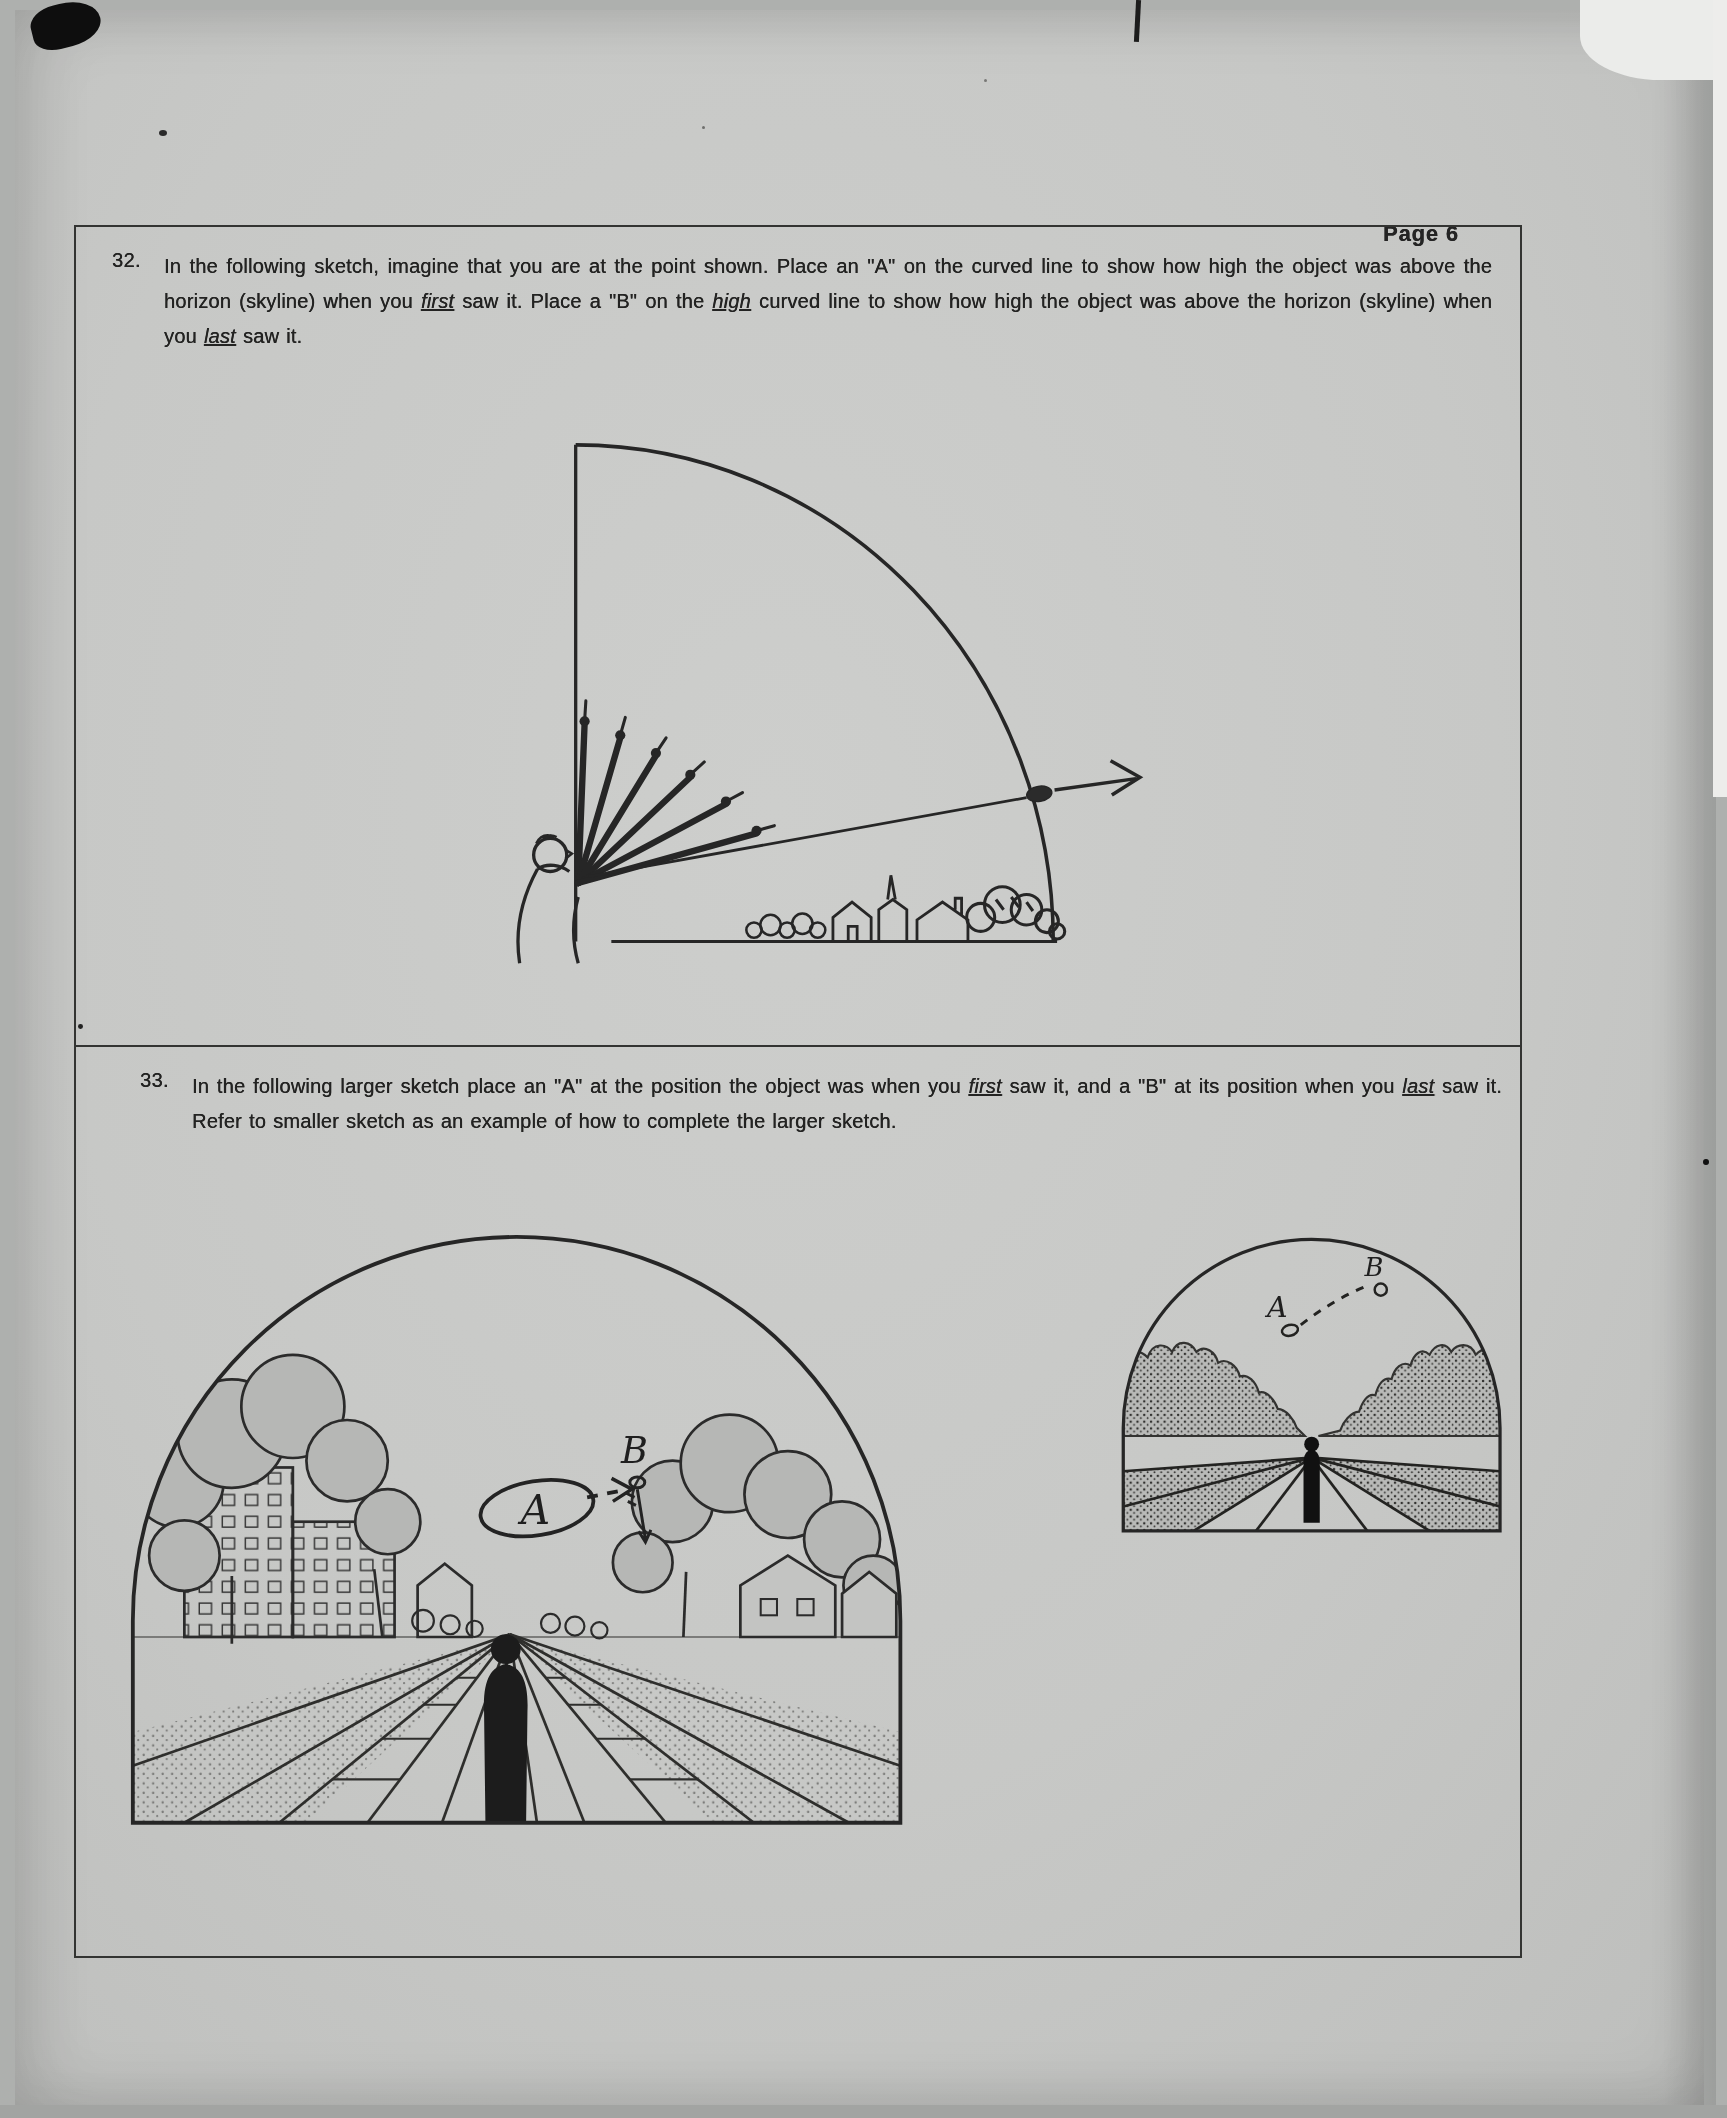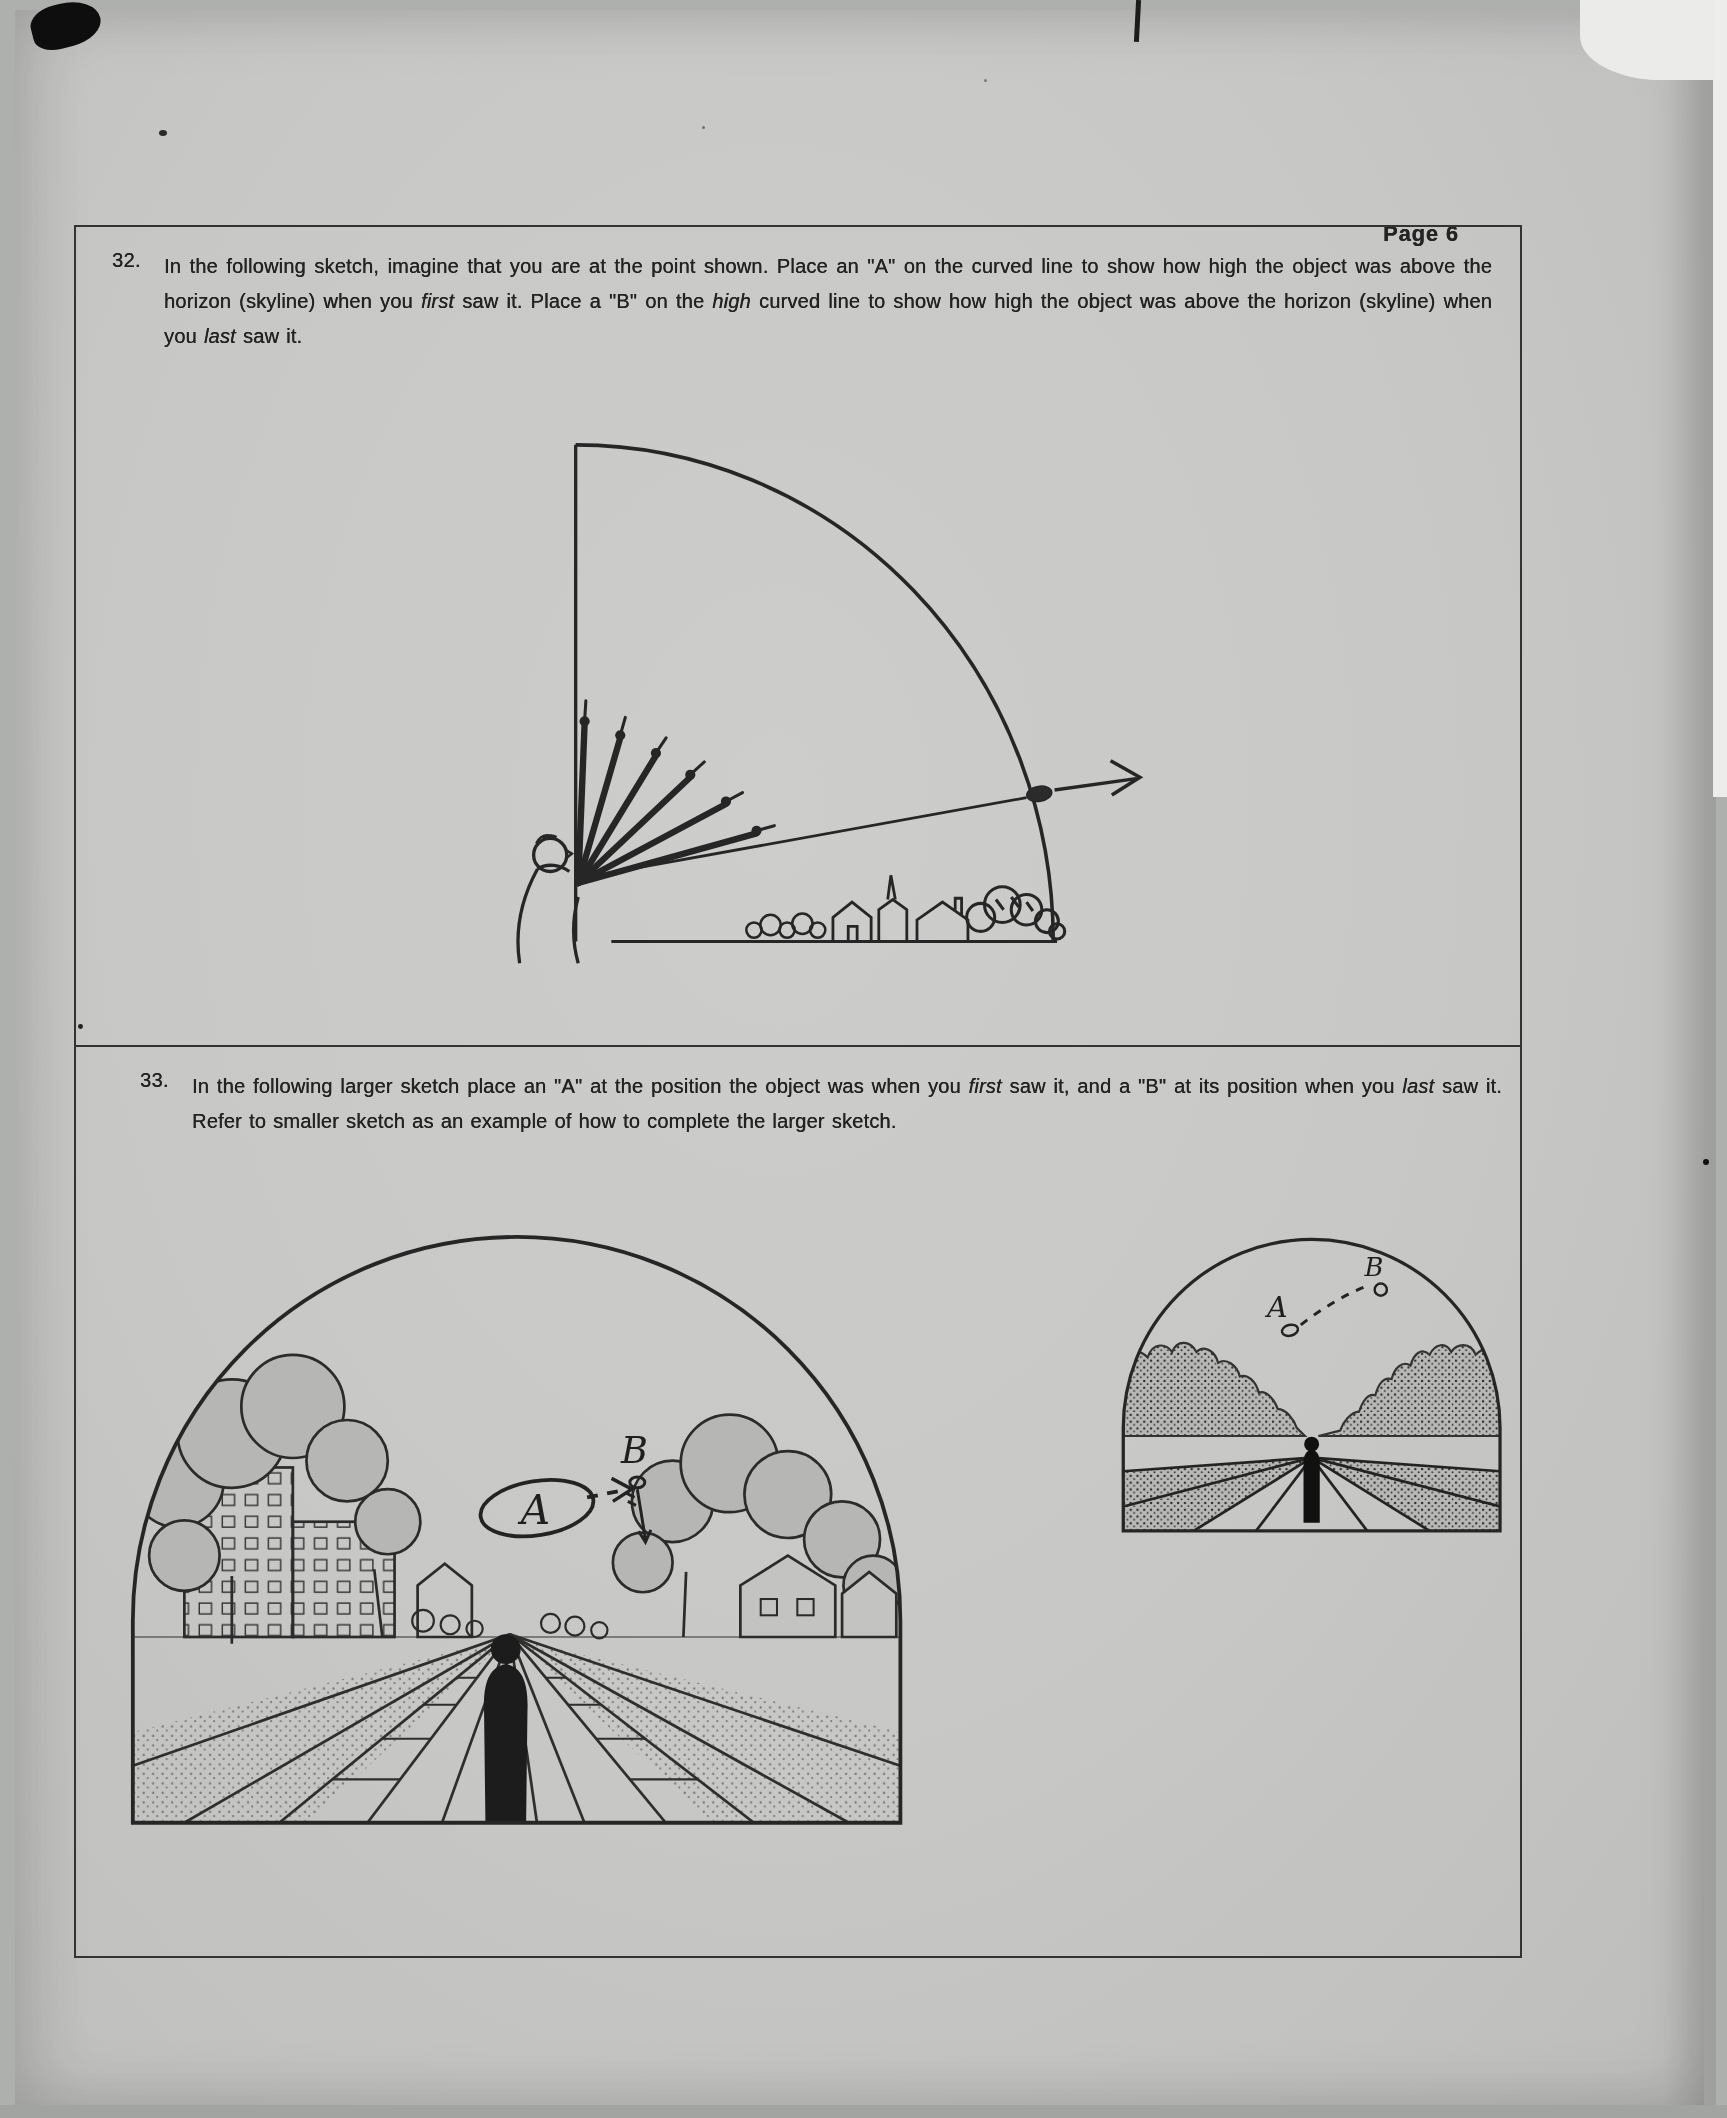--- a/index.html
+++ b/index.html
@@ -28,21 +28,21 @@
   .qrow{display:flex;padding:22px 18px 0 36px;}
   .qnum{
     flex:none;width:52px;font-size:20px;color:#222221;
     text-shadow:0.3px 0 currentColor;letter-spacing:0.3px;
   }
   .qtext{
     flex:1;max-width:1328px;font-size:20px;line-height:35px;color:#232322;
     text-align:justify;letter-spacing:0.2px;word-spacing:1.3px;
     text-shadow:0.3px 0 currentColor;margin:0;
   }
-  .qtext i{font-style:italic;}
+  .qtext i{font-style:italic;text-decoration:underline;}
   .sketch{position:absolute;}
   .sk32{left:436px;top:205px;width:675px;height:553px;}
   .skLarge{left:26.6px;top:183px;width:834px;height:597px;}
   .skSmall{left:1039px;top:183px;width:396px;height:309px;}
   .ink{stroke:#262626;fill:none;}
   .hand{font-family:"DejaVu Serif","Liberation Serif",serif;font-style:italic;fill:#1f1f1f;}
   
   .artifact{position:absolute;}
   .a-blob{left:31px;top:3.2px;width:70px;height:44px;background:#0e0e0e;border-radius:45% 60% 55% 40%;transform:rotate(-14deg);}
   .a-dot1{left:159px;top:130px;width:8px;height:5.8px;background:#2a2a2a;border-radius:50%;}

